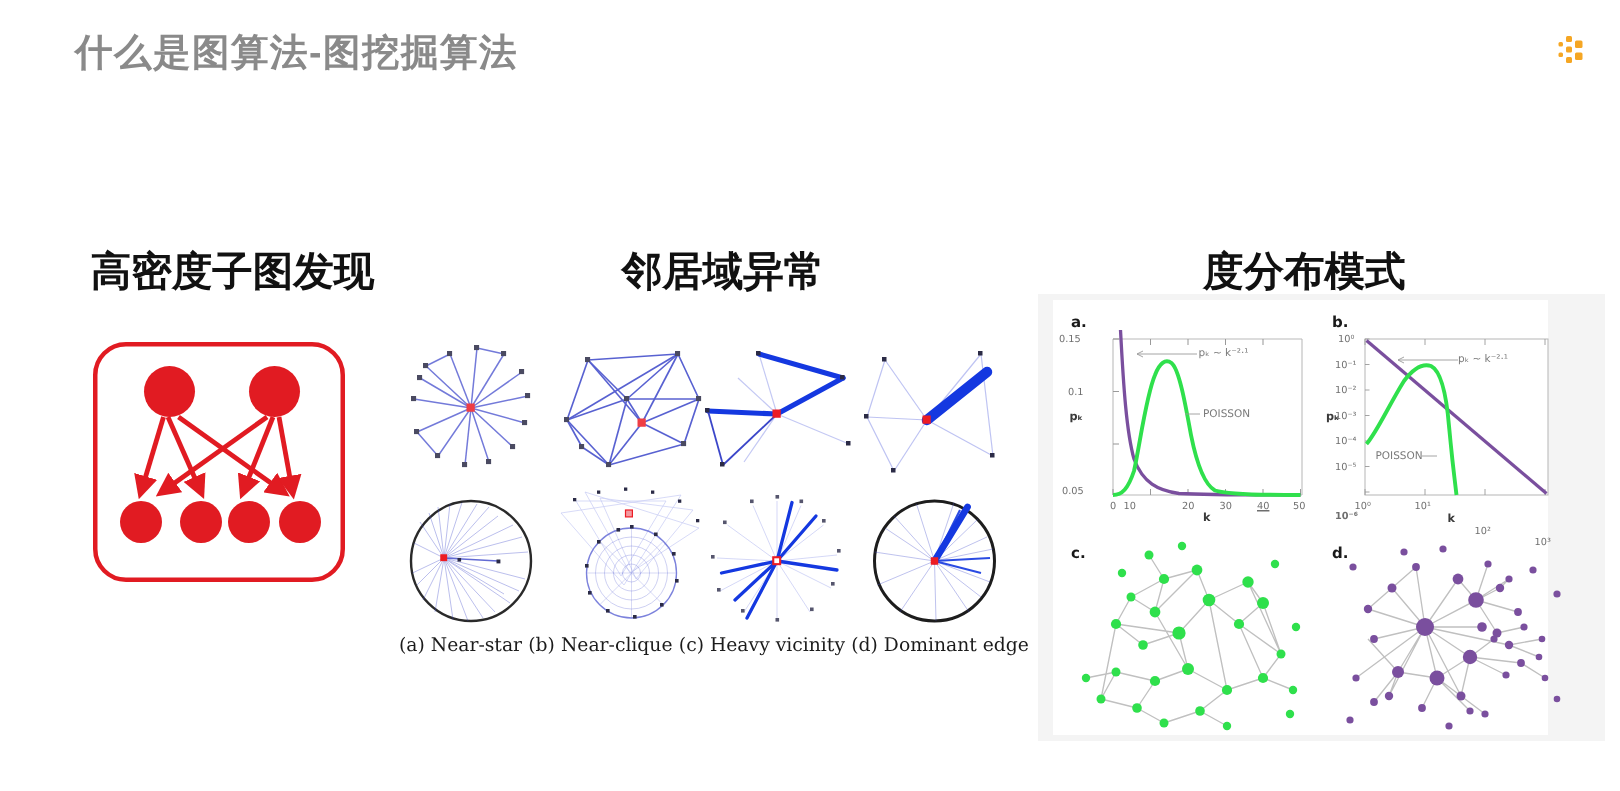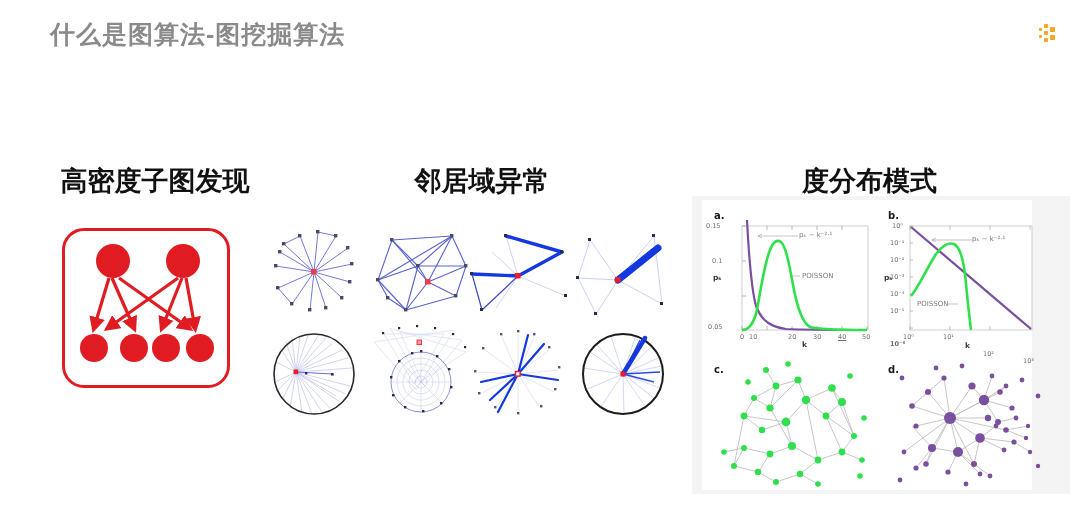--- a/index.html
+++ b/index.html
@@ -389,20 +389,26 @@
       </g>
       <g stroke="#1438E0" stroke-width="1.4" opacity="0.9">
         <line x1="357" y1="152" x2="394" y2="150"></line>
           <line x1="357" y1="152" x2="388" y2="160"></line>
         <line x1="357" y1="152" x2="374" y2="118"></line>
       </g>
       <line x1="357" y1="152" x2="379" y2="116" stroke="#1438E0" stroke-width="4.5" stroke-linecap="round"></line>
       <rect x="354.5" y="149.5" width="5" height="5" fill="#ED1C24"></rect>
     </g>
   </svg>
+  <div class="captions">
+    <span>(a) Near-star</span>
+    <span>(b) Near-clique</span>
+    <span>(c) Heavy vicinity</span>
+    <span>(d) Dominant edge</span>
+  </div>
 </div>
 
 <div id="figure-degree">
   <div class="white"></div>
 
   <span class="panel-letter" style="left:22px;top:14px;">a.</span>
   <span class="panel-letter" style="left:196px;top:14px;">b.</span>
   <span class="panel-letter" style="left:22px;top:168px;">c.</span>
   <span class="panel-letter" style="left:196px;top:168px;">d.</span>
 

